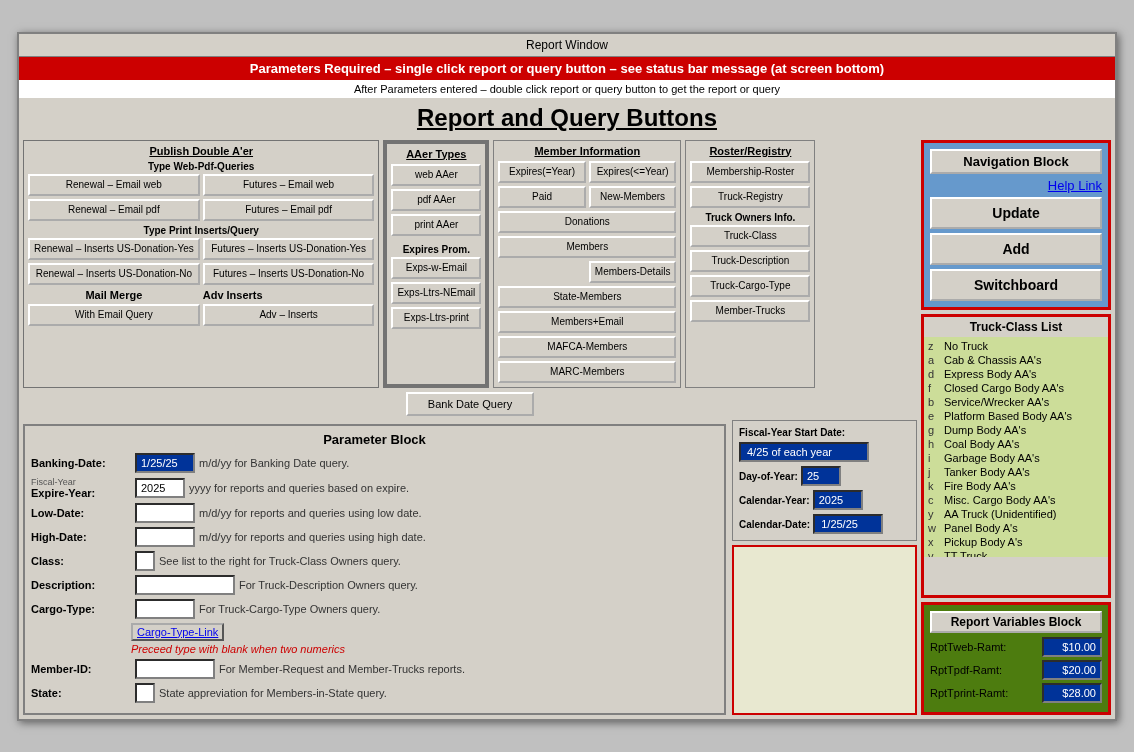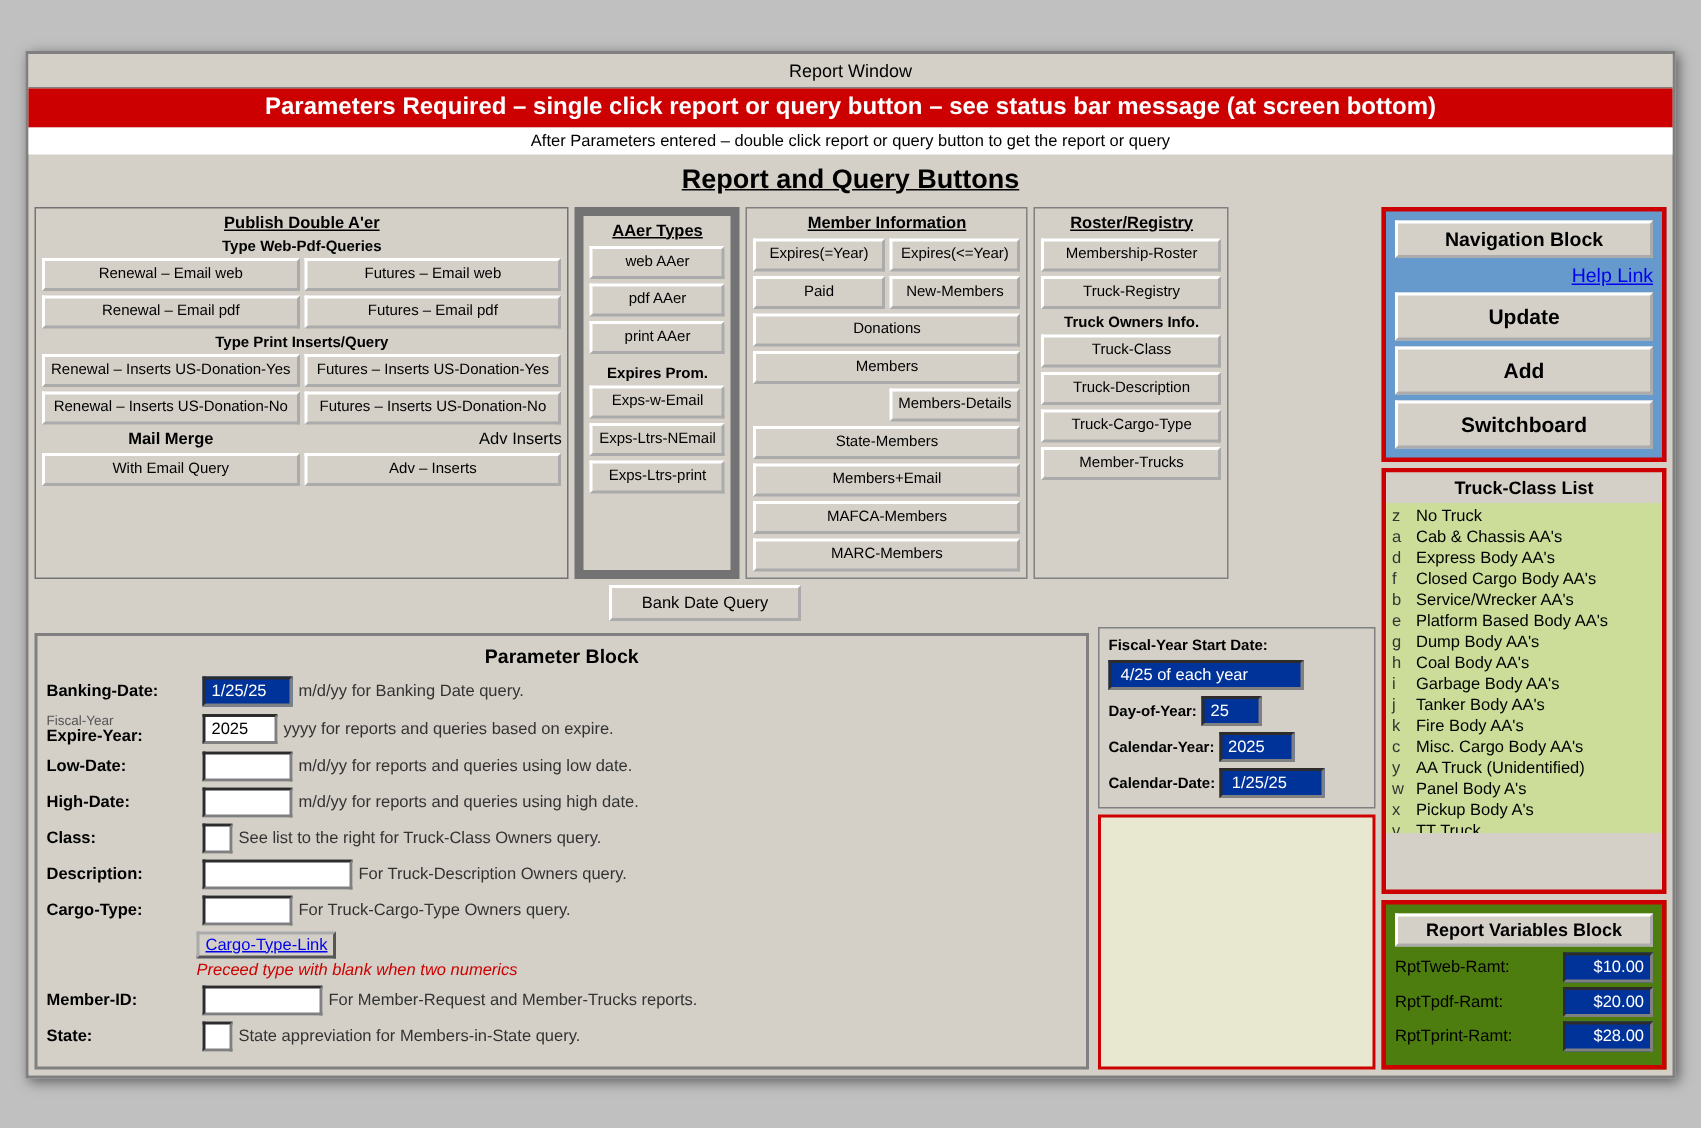--- a/index.html
+++ b/index.html
@@ -23,32 +23,32 @@
       text-align: center;
       padding: 4px;
       font-size: 12px;
       border-bottom: 1px solid #808080;
     }
     .alert-red {
       background: #cc0000;
       color: white;
       text-align: center;
       padding: 4px 8px;
-      font-size: 16px;
+      font-size: 13px;
       font-weight: bold;
     }
     .alert-white {
       background: white;
       text-align: center;
       padding: 3px 8px;
       font-size: 11px;
     }
     .main-title {
       text-align: center;
-      font-size: 18px;
+      font-size: 24px;
       font-weight: bold;
       padding: 6px 0 4px 0;
       text-decoration: underline;
     }
     .content-area {
       display: flex;
       padding: 4px;
       gap: 4px;
     }
     .left-panel {
@@ -285,21 +285,21 @@
       display: flex;
       gap: 4px;
       margin-bottom: 4px;
     }
     .publish-section {
       border: 1px solid #737373;
       padding: 4px;
       background: #d4d0c8;
     }
     .aer-section {
-      border: 6px solid #737373;
+      border: 4px solid #737373;
       padding: 4px;
       background: #d4d0c8;
       min-width: 100px;
     }
   </style>
 </head>
 <body>
 
 <div class="window">
 
@@ -332,21 +332,21 @@
           </div>
           <div class="section-sub-title">Type Print Inserts/Query</div>
           <div class="btn-grid" style="margin-bottom:4px;">
             <button class="rpt-btn">Renewal – Inserts US-Donation-Yes</button>
             <button class="rpt-btn">Futures – Inserts US-Donation-Yes</button>
             <button class="rpt-btn">Renewal – Inserts US-Donation-No</button>
             <button class="rpt-btn">Futures – Inserts US-Donation-No</button>
           </div>
           <div class="btn-grid">
             <div style="text-align:center;font-weight:bold;font-size:11px;">Mail Merge</div>
-            <div style="text-align:right;font-weight:normal;font-size:11px;">Adv Inserts</div>
+            <div style="text-align:left;font-weight:bold;font-size:11px;">Adv Inserts</div>
             <button class="rpt-btn">With Email Query</button>
             <button class="rpt-btn">Adv – Inserts</button>
           </div>
         </div>
 
         <div class="aer-section">
           <div class="section-title">AAer Types</div>
           <div class="btn-grid-1">
             <button class="rpt-btn">web AAer</button>
             <button class="rpt-btn">pdf AAer</button>

